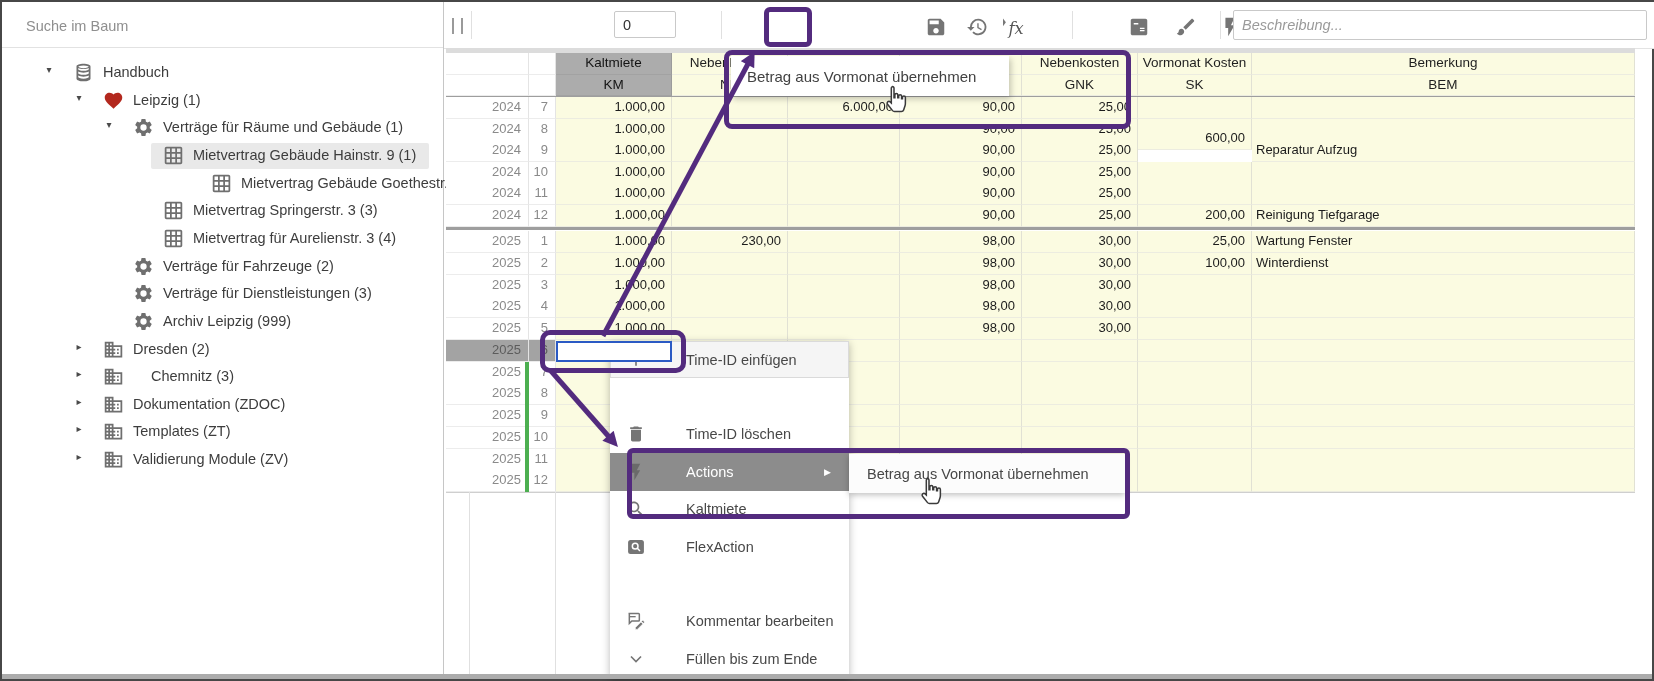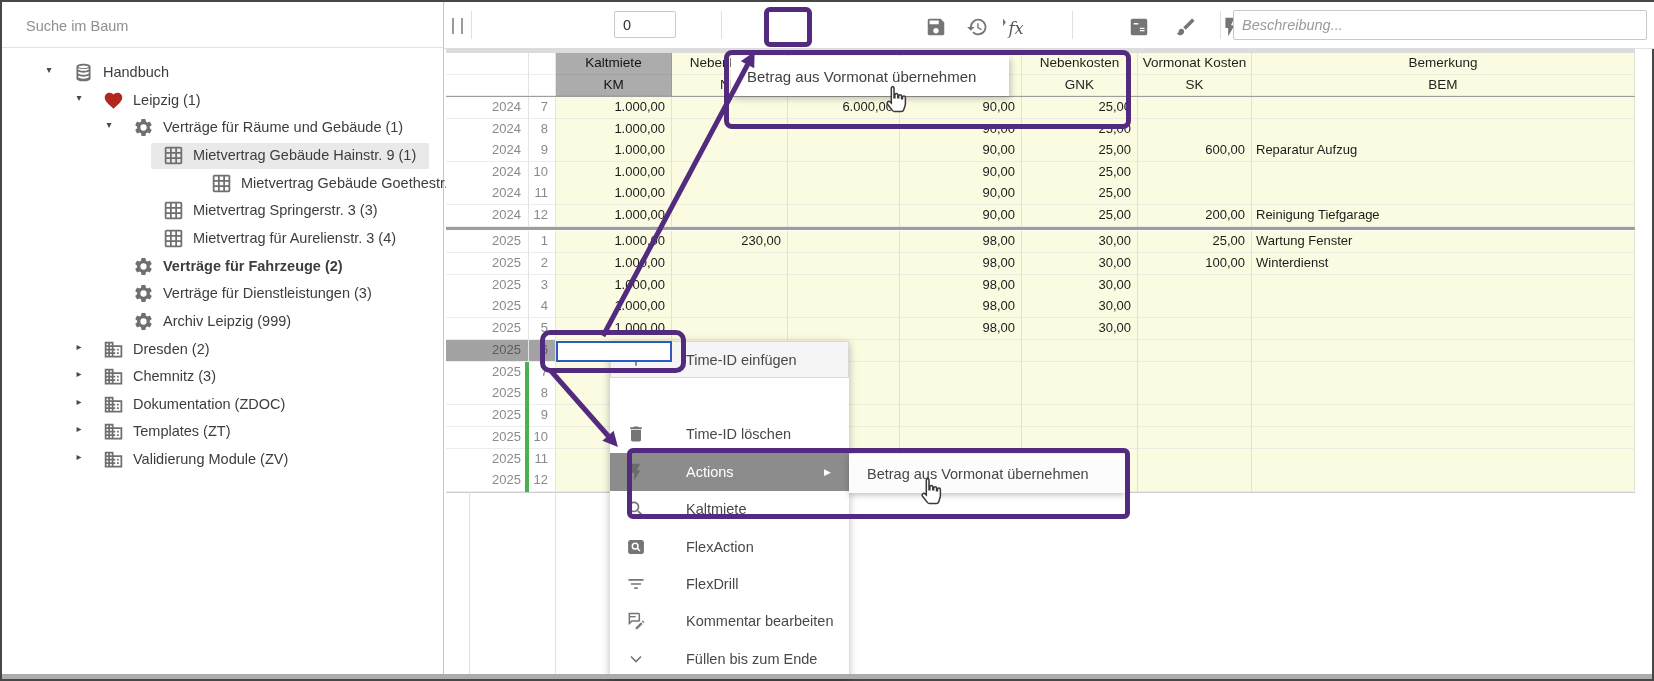--- a/index.html
+++ b/index.html
@@ -119,21 +119,21 @@
           <span class="tree-label" style="left: 191px;">Mietvertrag Springerstr. 3 (3)</span>
         </div>
         <div class="tree-item" style="top: 223.9px;">
           <span class="tree-ic" style="display: inline-flex; left: 161px; position: absolute;">
             <svg width="21" height="21" viewBox="0 0 24 24">
               <path d="M20 2H4c-1.1 0-2 .9-2 2v16c0 1.1.9 2 2 2h16c1.1 0 2-.9 2-2V4c0-1.1-.9-2-2-2zM8 20H4v-4h4v4zm0-6H4v-4h4v4zm0-6H4V4h4v4zm6 12h-4v-4h4v4zm0-6h-4v-4h4v4zm0-6h-4V4h4v4zm6 12h-4v-4h4v4zm0-6h-4v-4h4v4zm0-6h-4V4h4v4z" fill="#6f6f6f"></path>
             </svg>
           </span>
           <span class="tree-label" style="left: 191px;">Mietvertrag für Aurelienstr. 3 (4)</span>
         </div>
-        <div class="tree-item" style="top: 251.55px; font-weight: bold;">
+        <div class="tree-item" style="top: 251.55px;">
           <span class="tree-ic" style="display: inline-flex; left: 131px; position: absolute;">
             <svg width="21" height="21" viewBox="0 0 24 24">
               <path d="M19.14 12.94a7.07 7.07 0 0 0 0-1.88l2.03-1.58a.5.5 0 0 0 .12-.64l-1.92-3.32a.5.5 0 0 0-.61-.22l-2.39.96a7.03 7.03 0 0 0-1.62-.94l-.36-2.54a.5.5 0 0 0-.5-.42h-3.84a.5.5 0 0 0-.5.42l-.36 2.54c-.59.24-1.13.56-1.62.94l-2.39-.96a.5.5 0 0 0-.61.22L2.65 8.84a.5.5 0 0 0 .12.64l2.03 1.58a7.07 7.07 0 0 0 0 1.88l-2.03 1.58a.5.5 0 0 0-.12.64l1.92 3.32c.14.24.42.34.61.22l2.39-.96c.49.38 1.03.7 1.62.94l.36 2.54a.5.5 0 0 0 .5.42h3.84a.5.5 0 0 0 .5-.42l.36-2.54c.59-.24 1.13-.56 1.62-.94l2.39.96c.23.09.5 0 .61-.22l1.92-3.32a.5.5 0 0 0-.12-.64l-2.03-1.58zM12 15.6A3.6 3.6 0 1 1 15.6 12 3.6 3.6 0 0 1 12 15.6z" fill="#6f6f6f"></path>
             </svg>
           </span>
           <span class="tree-label" style="left: 161px;">Verträge für Fahrzeuge (2)</span>
         </div>
         <div class="tree-item" style="top: 279.2px;">
           <span class="tree-ic" style="display: inline-flex; left: 131px; position: absolute;">
             <svg width="21" height="21" viewBox="0 0 24 24">
@@ -159,21 +159,21 @@
           </span>
           <span class="tree-label" style="left: 131px;">Dresden (2)</span>
         </div>
         <div class="tree-item" style="top: 362.15px;">
           <span class="tree-caret" style="left: 69px;">▸</span>
           <span class="tree-ic" style="display: inline-flex; left: 101px; position: absolute;">
             <svg width="21" height="21" viewBox="0 0 24 24">
               <path d="M12 7V3H2v18h20V7H12zM6 19H4v-2h2v2zm0-4H4v-2h2v2zm0-4H4V9h2v2zm0-4H4V5h2v2zm4 12H8v-2h2v2zm0-4H8v-2h2v2zm0-4H8V9h2v2zm0-4H8V5h2v2zm10 12h-8v-2h2v-2h-2v-2h2v-2h-2V9h8v10zm-2-8h-2v2h2v-2zm0 4h-2v2h2v-2z" fill="#6f6f6f"></path>
             </svg>
           </span>
-          <span class="tree-label" style="left: 131px;">Chemnitz (3)</span>
+          <span class="tree-label" style="left: 149px;">Chemnitz (3)</span>
         </div>
         <div class="tree-item" style="top: 389.8px;">
           <span class="tree-caret" style="left: 69px;">▸</span>
           <span class="tree-ic" style="display: inline-flex; left: 101px; position: absolute;">
             <svg width="21" height="21" viewBox="0 0 24 24">
               <path d="M12 7V3H2v18h20V7H12zM6 19H4v-2h2v2zm0-4H4v-2h2v2zm0-4H4V9h2v2zm0-4H4V5h2v2zm4 12H8v-2h2v2zm0-4H8v-2h2v2zm0-4H8V9h2v2zm0-4H8V5h2v2zm10 12h-8v-2h2v-2h-2v-2h2v-2h-2V9h8v10zm-2-8h-2v2h2v-2zm0 4h-2v2h2v-2z" fill="#6f6f6f"></path>
             </svg>
           </span>
           <span class="tree-label" style="left: 131px;">Dokumentation (ZDOC)</span>
         </div>
@@ -358,21 +358,21 @@
       <div class="cell y num" style="left: 1020px; top: 117px; width: 116px; height: 21.5px;">25,00</div>
       <div class="cell y num" style="left: 1136px; top: 117px; width: 114px; height: 21.5px;"></div>
       <div class="cell y txt" style="left: 1250px; top: 117px; width: 383px; height: 21.5px;"></div>
       <div class="cell w rowhd" style="left: 444px; top: 138px; width: 83px; height: 21.5px;">2024</div>
       <div class="cell w rowhd" style="left: 527px; top: 138px; width: 27px; height: 21.5px;">9</div>
       <div class="cell y num" style="left: 554px; top: 138px; width: 116px; height: 21.5px;">1.000,00</div>
       <div class="cell y num" style="left: 670px; top: 138px; width: 116px; height: 21.5px;"></div>
       <div class="cell y num" style="left: 786px; top: 138px; width: 112px; height: 21.5px;"></div>
       <div class="cell y num" style="left: 898px; top: 138px; width: 122px; height: 21.5px;">90,00</div>
       <div class="cell y num" style="left: 1020px; top: 138px; width: 116px; height: 21.5px;">25,00</div>
-      <div class="cell y num" style="left: 1136px; top: 138px; width: 114px; height: 21.5px;">600,00</div>
+      <div class="cell y num" style="left: 1136px; top: 126px; width: 114px; height: 21.5px;">600,00</div>
       <div class="cell y txt" style="left: 1250px; top: 138px; width: 383px; height: 21.5px;">Reparatur Aufzug</div>
       <div class="cell w rowhd" style="left: 444px; top: 160px; width: 83px; height: 21.5px;">2024</div>
       <div class="cell w rowhd" style="left: 527px; top: 160px; width: 27px; height: 21.5px;">10</div>
       <div class="cell y num" style="left: 554px; top: 160px; width: 116px; height: 21.5px;">1.000,00</div>
       <div class="cell y num" style="left: 670px; top: 160px; width: 116px; height: 21.5px;"></div>
       <div class="cell y num" style="left: 786px; top: 160px; width: 112px; height: 21.5px;"></div>
       <div class="cell y num" style="left: 898px; top: 160px; width: 122px; height: 21.5px;">90,00</div>
       <div class="cell y num" style="left: 1020px; top: 160px; width: 116px; height: 21.5px;">25,00</div>
       <div class="cell y num" style="left: 1136px; top: 160px; width: 114px; height: 21.5px;"></div>
       <div class="cell y txt" style="left: 1250px; top: 160px; width: 383px; height: 21.5px;"></div>
@@ -557,30 +557,20 @@
           <span style="display: inline-flex;">
             <svg width="20" height="20" viewBox="0 0 24 24">
               <rect x="2.5" y="3.5" width="19" height="17" rx="3" fill="#757575"></rect>
       <circle cx="11" cy="11" r="3.4" fill="none" stroke="#fff" stroke-width="1.8"></circle>
       <path d="M13.6 13.6L16.8 16.8" stroke="#fff" stroke-width="1.8"></path>
             </svg>
           </span>
         </span>
         <span class="lbl">FlexAction</span>
       </div>
-      <div class="ctx-item" style="top: 224.4px; height: 37.4px;">
-        <span class="mi">
-          <span style="display: inline-flex;">
-            <svg width="20" height="20" viewBox="0 0 24 24">
-              <path d="M10 18h4v-2h-4v2zM3 6v2h18V6H3zm3 7h12v-2H6v2z" fill="#757575"></path>
-            </svg>
-          </span>
-        </span>
-        <span class="lbl">FlexDrill</span>
-      </div>
       <div class="ctx-item" style="top: 261.8px; height: 37.4px;">
         <span class="mi">
           <span style="display: inline-flex;">
             <svg width="20" height="20" viewBox="0 0 24 24">
               <path d="M3 3h12c.55 0 1 .45 1 1v7c0 .55-.45 1-1 1h-8l-3 3V4c0-.55.45-1 1-1z" fill="none" stroke="#757575" stroke-width="1.8"></path>
       <rect x="4.6" y="6" width="7" height="1.6" fill="#757575"></rect>
       <g transform="translate(9.5,9.5) scale(0.6)">
                 <path d="M3 17.25V21h3.75L17.81 9.94l-3.75-3.75L3 17.25zM20.71 7.04c.39-.39.39-1.02 0-1.41l-2.34-2.34a1 1 0 0 0-1.41 0l-1.83 1.83 3.75 3.75 1.83-1.83z" fill="#757575" stroke="#fff" stroke-width="1.2"></path>
               </g>
             </svg>

